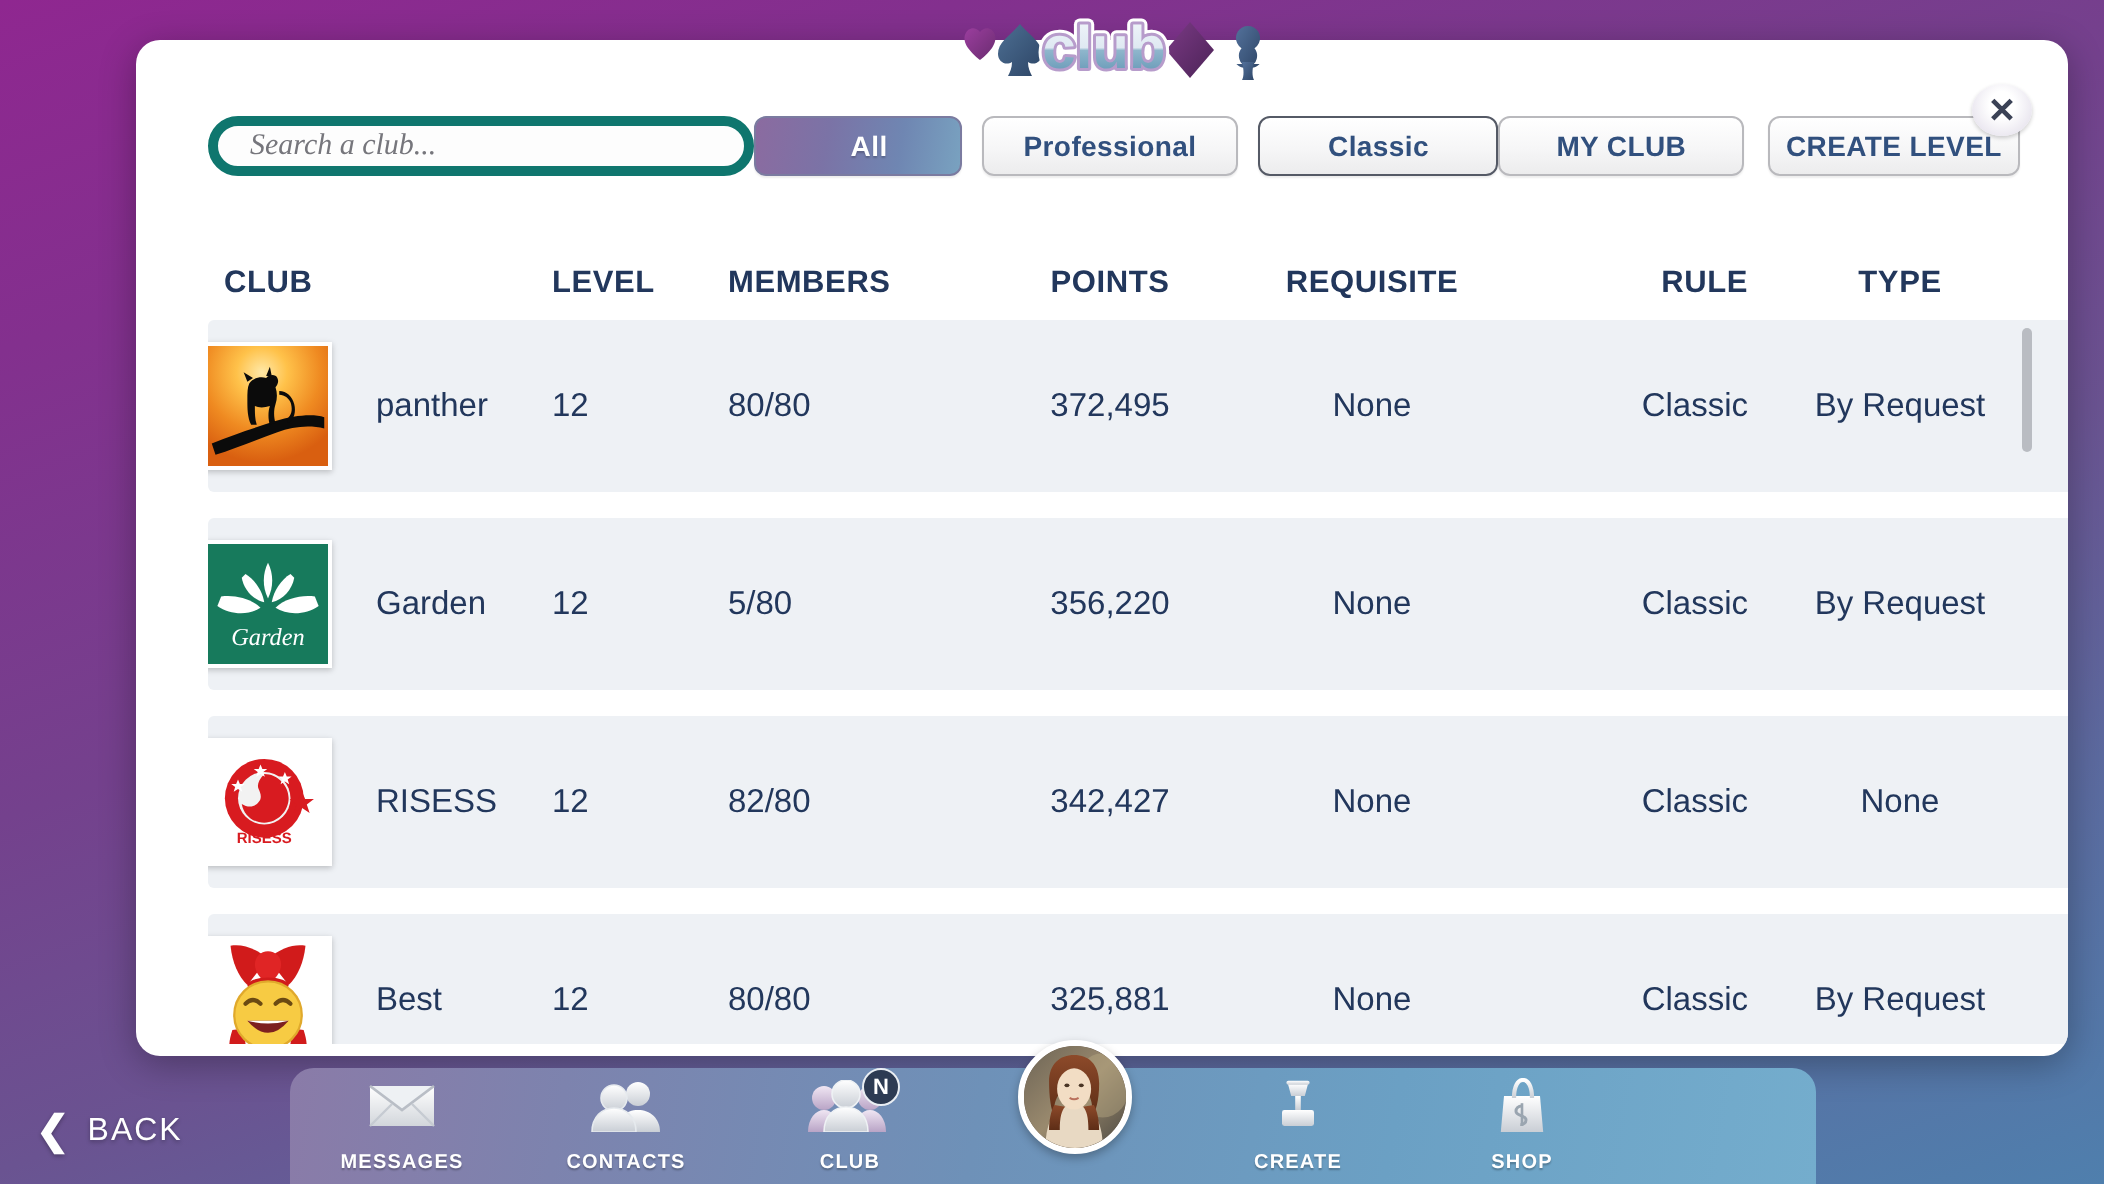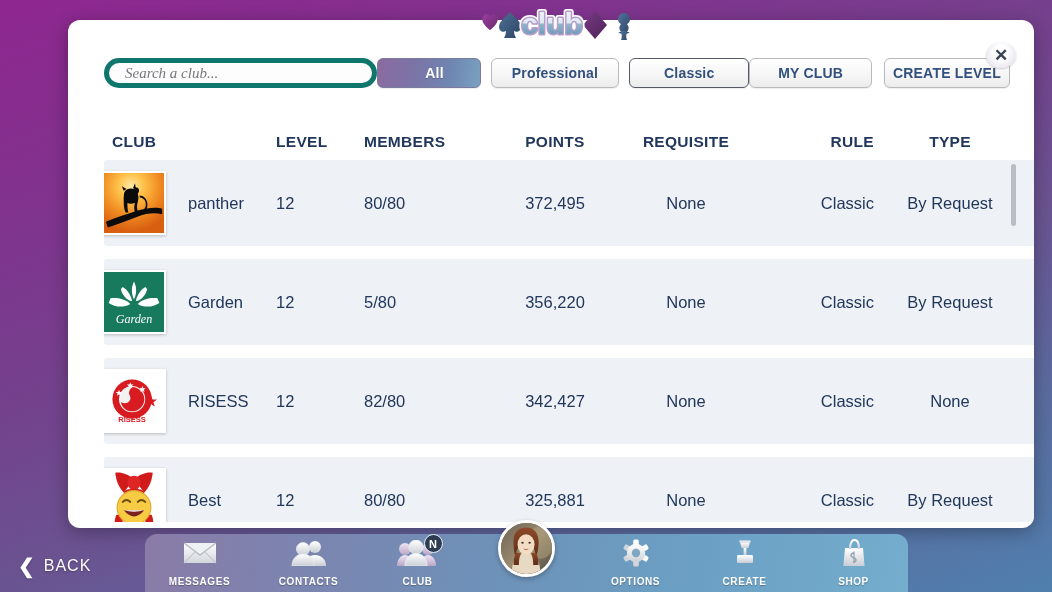--- a/index.html
+++ b/index.html
@@ -341,40 +341,20 @@
         <ellipse cx="28" cy="24" rx="9.5" ry="11.5" fill="#f2ddc4"></ellipse>
         <ellipse cx="24" cy="22" rx="1.4" ry="1.1" fill="#4a3525"></ellipse>
         <ellipse cx="32" cy="22" rx="1.4" ry="1.1" fill="#4a3525"></ellipse>
         <path d="M25.5 29 q2.5 1.6 5 0" stroke="#b9705c" stroke-width="1.1" fill="none"></path>
         <path d="M17 33 c-2 3-3 9-3 14 h6 c0-7 1-11 3-13z" fill="url(#gHair)"></path>
         <path d="M39 33 c2 3 3 9 3 14 h-6 c0-7-1-11-3-13z" fill="url(#gHair)"></path>
       </svg>
     </div>
   </div>
 
-  <div class="nav-item">
-    <div class="nav-icon">
-      <svg width="28" height="28" viewBox="0 0 28 28">
-        <defs>
-            <linearGradient id="gGear" x1="0" y1="0" x2="0" y2="1">
-          <stop offset="0" stop-color="#ffffff"></stop>
-              <stop offset="1" stop-color="#ccd1d7"></stop>
-        </linearGradient>
-          </defs>
-        <g fill="url(#gGear)">
-          <rect x="11.2" y="0.5" width="5.6" height="27" rx="1.6"></rect>
-          <rect x="11.2" y="0.5" width="5.6" height="27" rx="1.6" transform="rotate(60 14 14)"></rect>
-          <rect x="11.2" y="0.5" width="5.6" height="27" rx="1.6" transform="rotate(120 14 14)"></rect>
-          <circle cx="14" cy="14" r="9.2"></circle>
-        </g>
-        <circle cx="14" cy="14" r="4.2" fill="#7fa6c3"></circle>
-      </svg>
-    </div>
-    <div class="nav-label">OPTIONS</div>
-  </div>
 
   <div class="nav-item">
     <div class="nav-icon">
       <svg width="28" height="28" viewBox="0 0 28 28">
         <defs>
             <linearGradient id="gTro" x1="0" y1="0" x2="0" y2="1">
           <stop offset="0" stop-color="#ffffff"></stop>
               <stop offset="1" stop-color="#c9ced5"></stop>
         </linearGradient>
           </defs>

